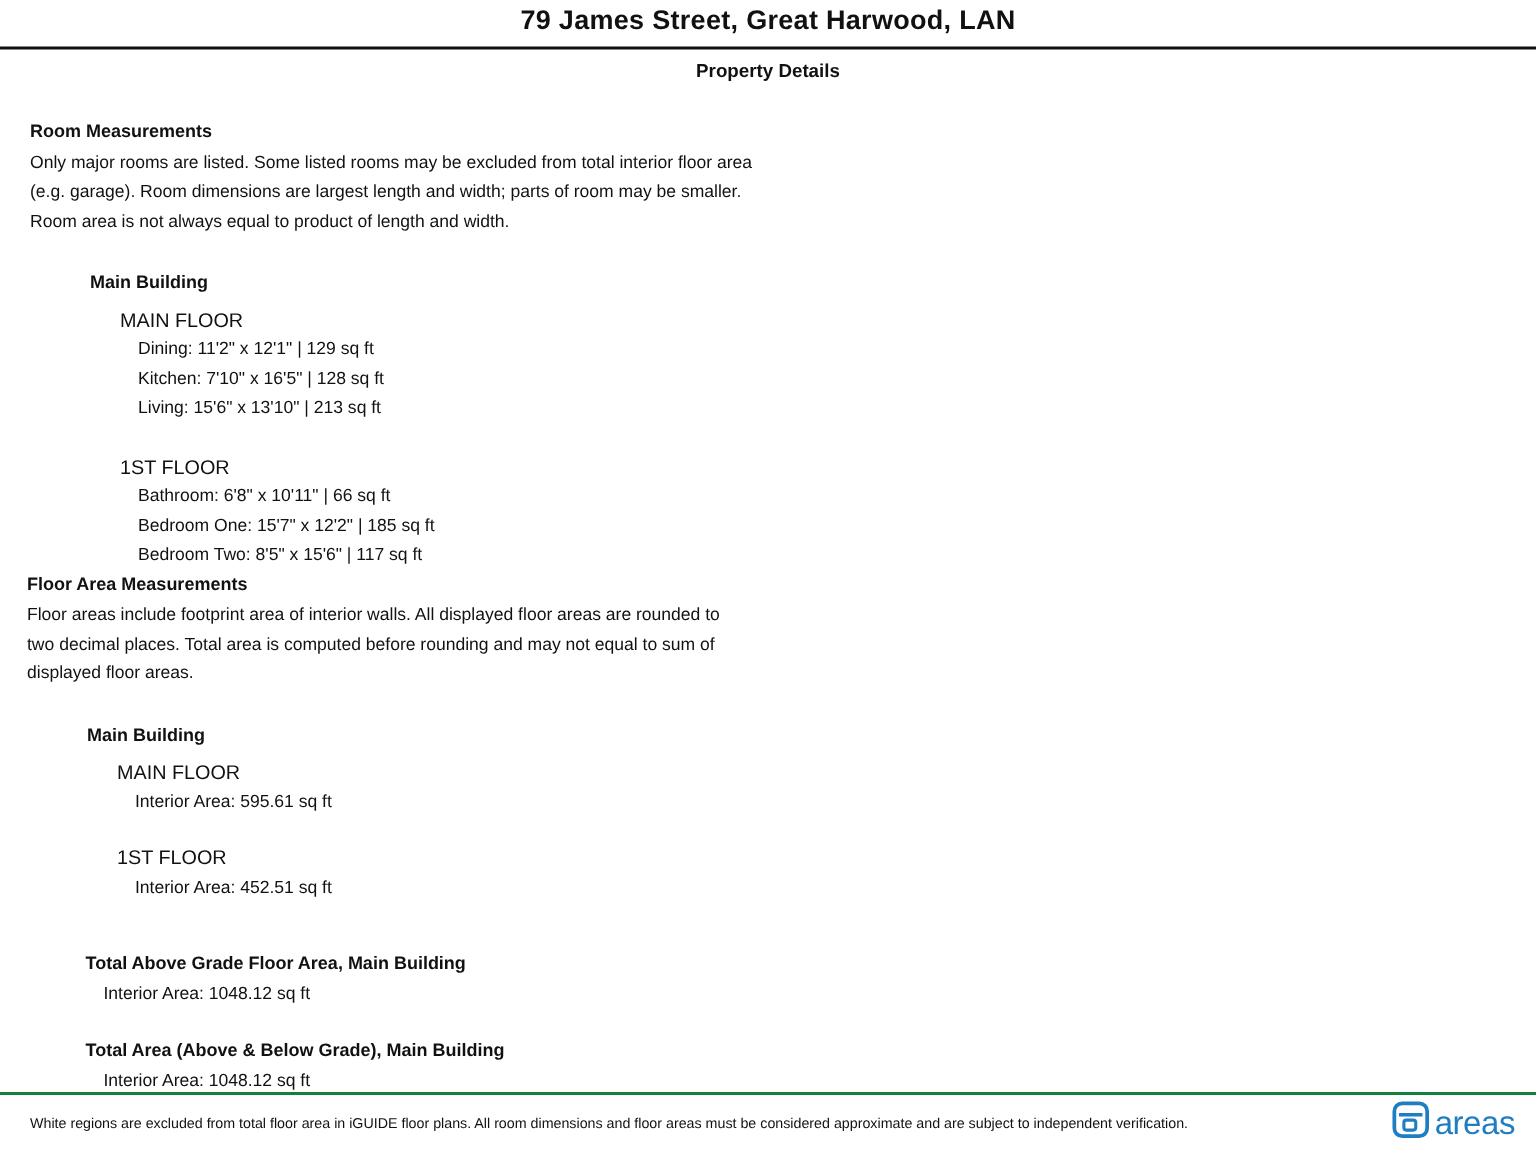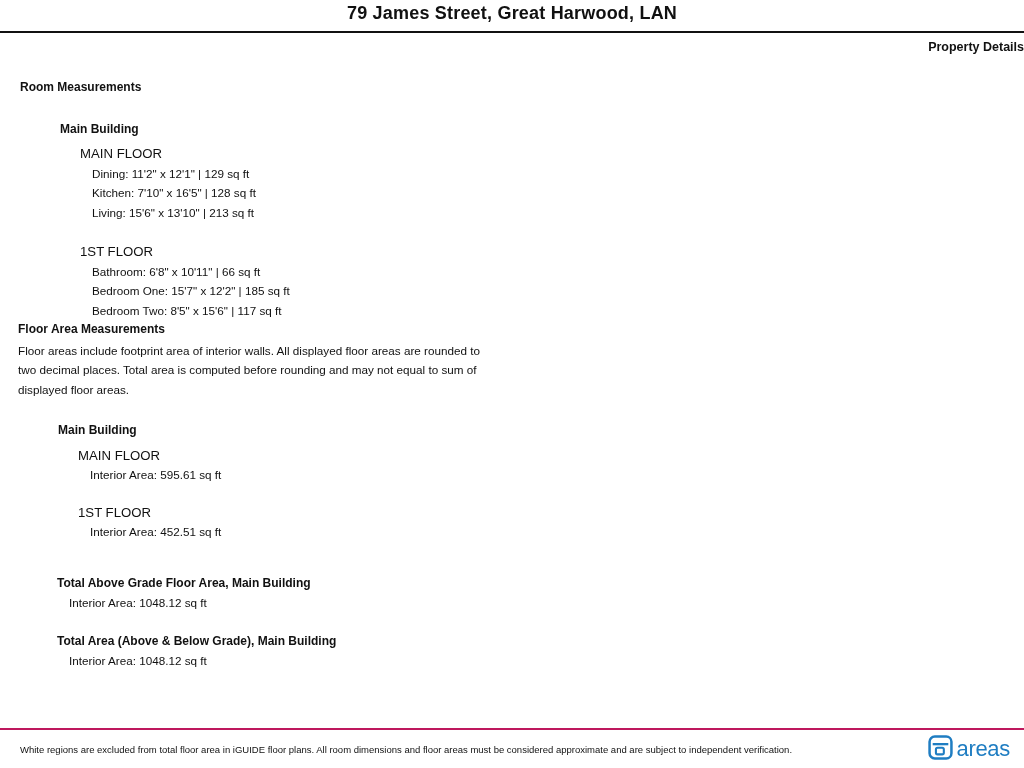--- a/index.html
+++ b/index.html
@@ -24,21 +24,20 @@
   .title-rule {
     margin-top: 7px;
     height: 0;
     border-top: 2px solid #111111;
     width: 100%;
   }
   .page-subtitle {
     margin-top: 7px;
     font-size: 12.5px;
     font-weight: bold;
-    text-align: right;
   }
   
   .columns {
     display: flex;
     margin-top: 24px;
     flex-direction: column;
   }
   .col { font-size: 11.7px; line-height: 19.5px; }
   .col-left  { width: 512px; padding-left: 20px; }
   .col-right { width: 512px; padding-left: 18px; }
@@ -65,21 +64,21 @@
   .total-block { margin-left: 39px; }
   .total-block-1 { margin-top: 32px; }
   .total-block-2 { margin-top: 19px; }
   .total-label { font-weight: bold; font-size: 12px; }
   .total-block .interior-area { margin-left: 12px; }
   
   .footer {
     position: absolute;
     left: 0; right: 0; bottom: 0;
     height: 40px;
-    border-top: 2px solid #be185d;
+    border-top: 2px solid #15803d;
     display: flex;
     align-items: center;
     justify-content: space-between;
     padding: 0 14px 0 20px;
   }
   .disclaimer {
     font-size: 9.5px;
     color: #111111;
   }
   .logo {
@@ -101,20 +100,21 @@
   <div class="header">
     <div class="page-title">79 James Street, Great Harwood, LAN</div>
     <div class="title-rule"></div>
     <div class="page-subtitle">Property Details</div>
   </div>
 
   <div class="columns">
 
     <div class="col col-left">
       <div class="section-heading">Room Measurements</div>
+      <div class="section-desc">Only major rooms are listed. Some listed rooms may be excluded from total interior floor area (e.g. garage). Room dimensions are largest length and width; parts of room may be smaller. Room area is not always equal to product of length and width.</div>
 
       <div class="building-name">Main Building</div>
 
       <div class="floor-block">
         <div class="floor-name">MAIN FLOOR</div>
         <div class="room-list">
           <div>Dining: 11'2" x 12'1" | 129 sq ft</div>
           <div>Kitchen: 7'10" x 16'5" | 128 sq ft</div>
           <div>Living: 15'6" x 13'10" | 213 sq ft</div>
         </div>

